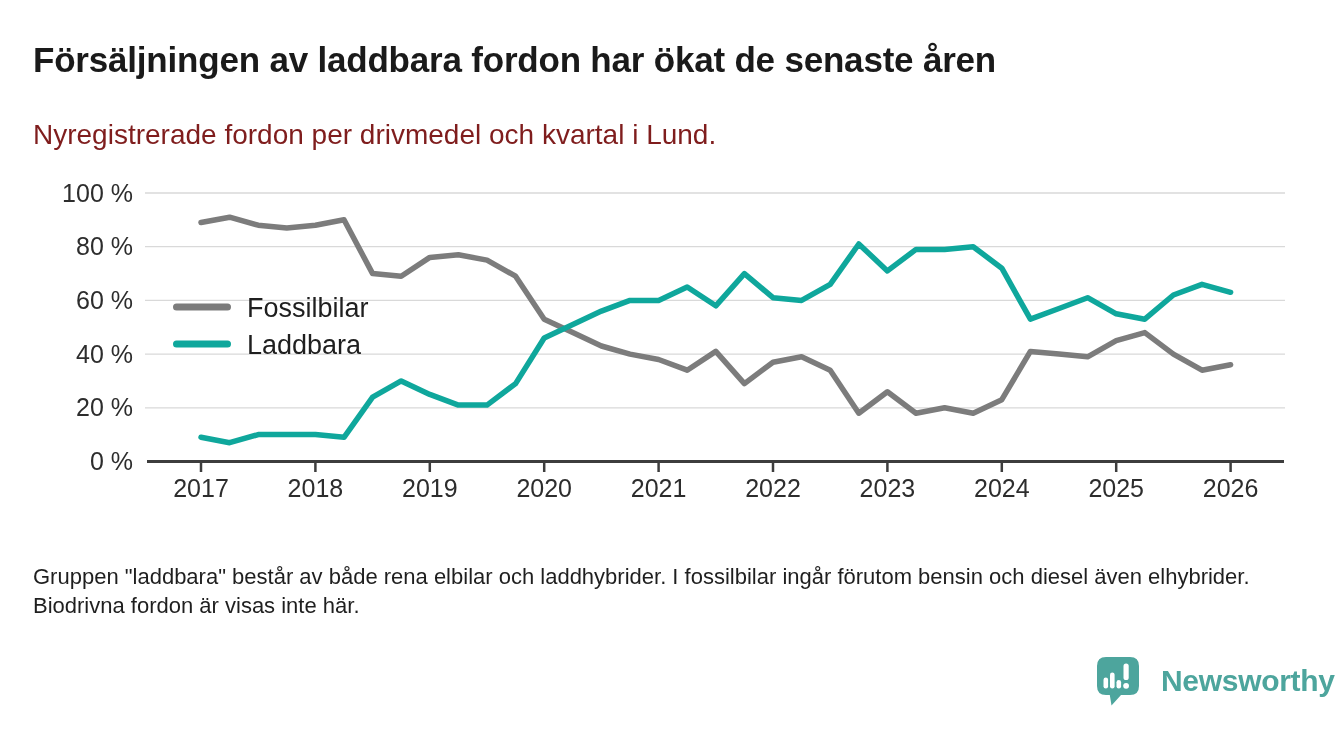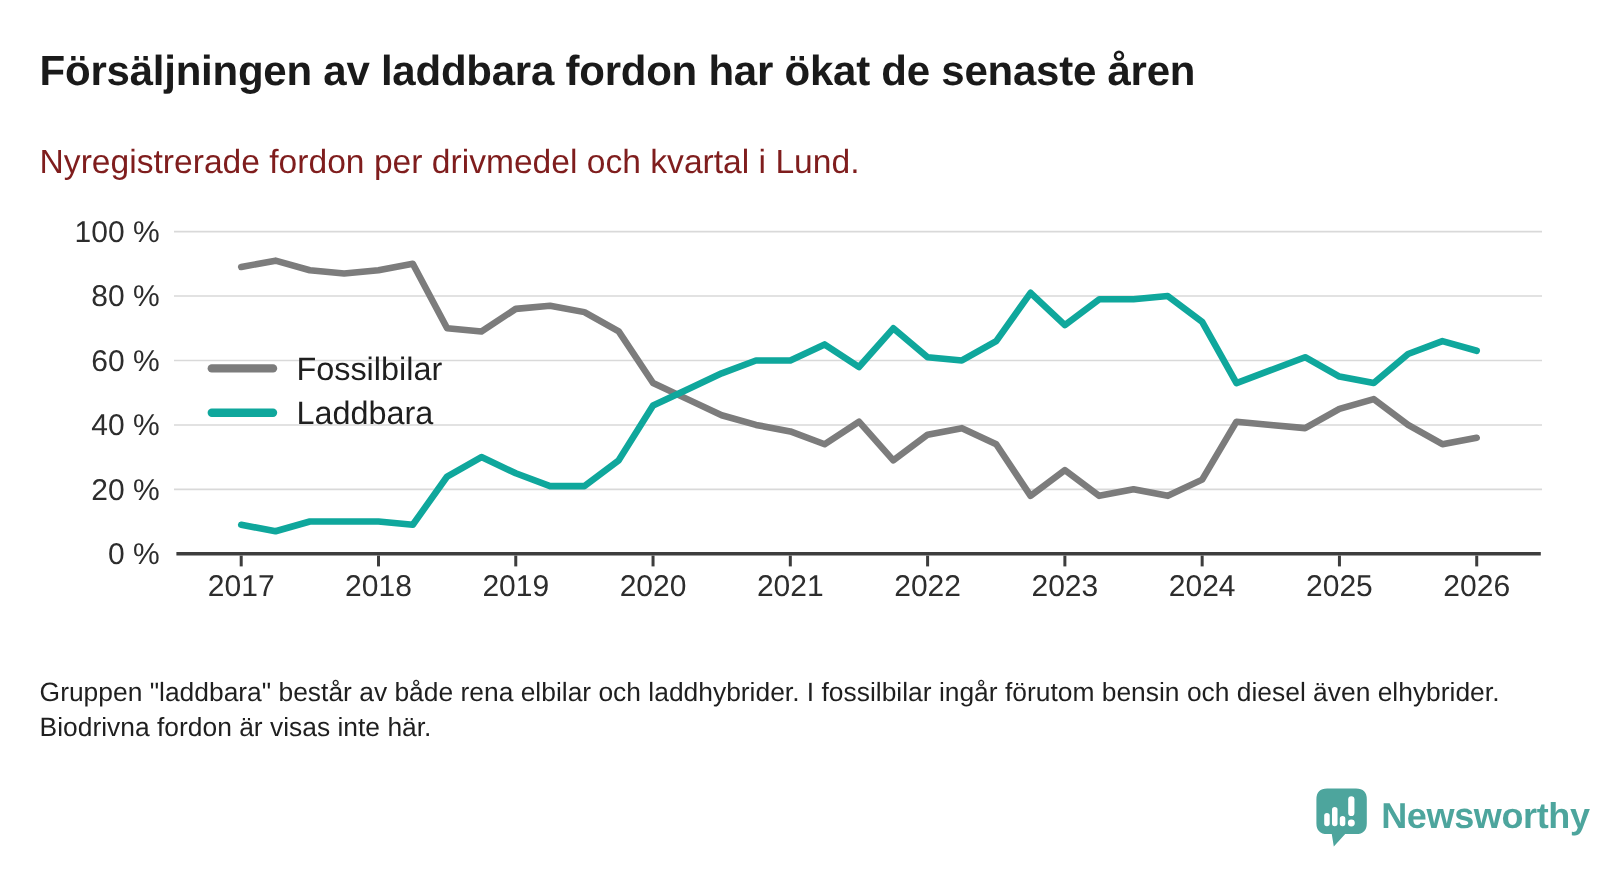--- a/index.html
+++ b/index.html
@@ -11,21 +11,21 @@
            color:#1a1a1a; letter-spacing:-0.2px; white-space:nowrap; }
   .subtitle { position:absolute; left:33px; top:119px; font-size:28px; font-weight:400;
               color:#7f1d1d; white-space:nowrap; }
 
   .chart-svg { position:absolute; left:0; top:0; }
   .chart-svg text { font-family:"Liberation Sans","DejaVu Sans",sans-serif; }
 
   .footnote { position:absolute; left:33px; top:562px; width:1250px;
               font-size:22px; line-height:29px; color:#1f1f1f; }
 
-  .logo { position:absolute; left:1096px; top:656px; display:flex; align-items:center; gap:11px;justify-content:space-between; }
+  .logo { position:absolute; left:1096px; top:656px; display:flex; align-items:center; gap:21px;justify-content:space-between; }
   .logo-text { font-size:30px; font-weight:600; letter-spacing:-0.3px; }
 </style>
 </head>
 <body>
 
 <div class="canvas">
 
   <h1 class="title">Försäljningen av laddbara fordon har ökat de senaste åren</h1>
   <div class="subtitle">Nyregistrerade fordon per drivmedel och kvartal i Lund.</div>
 

